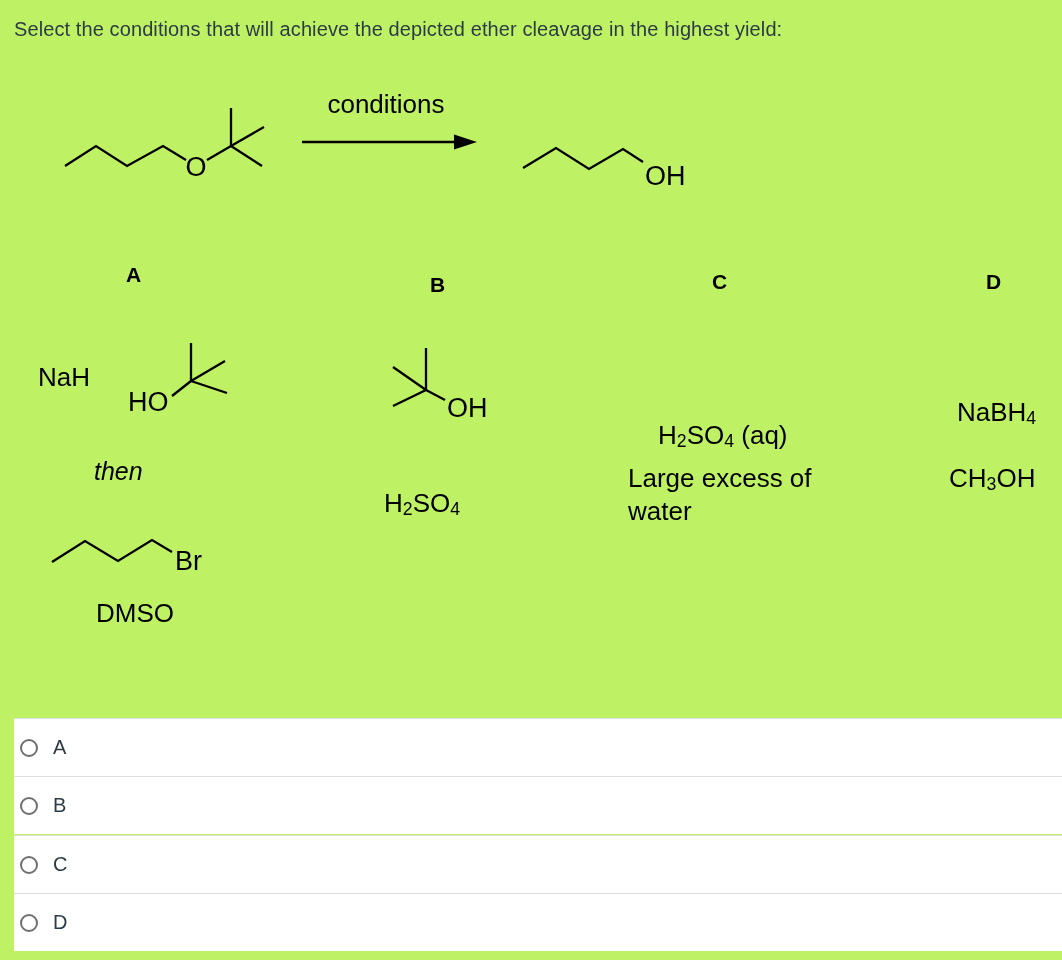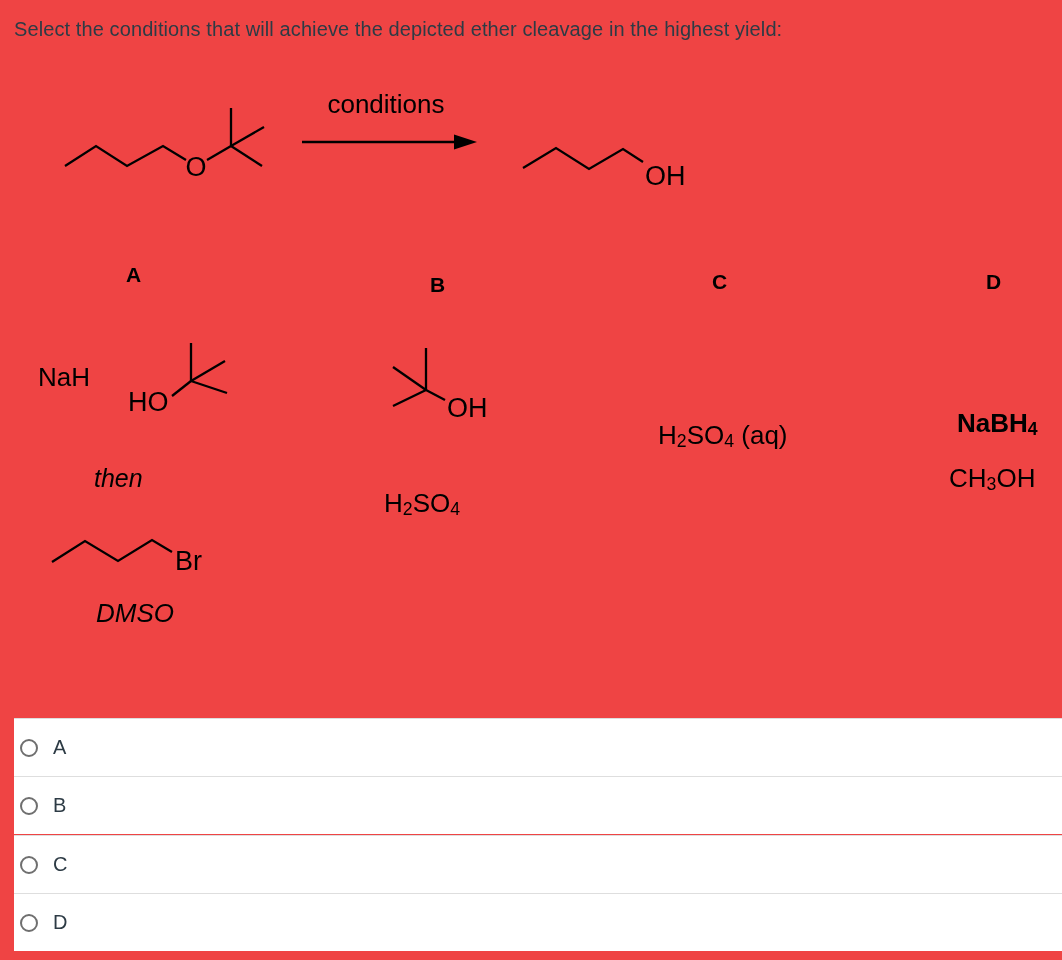--- a/index.html
+++ b/index.html
@@ -1,27 +1,27 @@
 <!DOCTYPE html>
 <html><head>
 <meta charset="utf-8">
 <style>
   * { margin:0; padding:0; box-sizing:border-box; }
   html,body { background:#ffffff; }
   body { font-family:"Liberation Sans", sans-serif; }
-  .page { position:relative; width:1062px; height:960px; background:#ef4444; overflow:hidden; }
+  .page { position:relative; width:1062px; height:960px; background:#bef264; overflow:hidden; }
   .prompt {
     position:absolute; left:14px; top:18px;
     font-size:20px; color:#2d3b45; letter-spacing:0.1px;
   }
   .opt-header { position:absolute; font-weight:bold; font-size:21px; color:#000; }
   .chem { position:absolute; font-size:26px; color:#000; white-space:nowrap; line-height:1.1; }
   .chem sub { font-size:68%; line-height:0; position:relative; top:0.18em; vertical-align:baseline; }
   .note { position:absolute; font-size:26px; line-height:33px; color:#000; }
-  .seq { position:absolute; font-style:italic; font-size:25px; color:#000;margin-top:7px; }
+  .seq { position:absolute; font-style:italic; font-size:25px; color:#000; }
   svg.struct { position:absolute; overflow:visible; }
   svg.struct line, svg.struct polyline { stroke:#000; stroke-width:2.3; fill:none; stroke-linecap:butt; stroke-linejoin:miter; }
   svg.struct text { font-family:"Liberation Sans", sans-serif; fill:#000; font-size:27px; }
   svg.struct text.small-label { font-size:26px; }
   .arrow-line { stroke:#000; stroke-width:2.6; }
   .answer-row {
     position:absolute; left:14px; right:0; height:58px;
     border-top:1px solid #dedede;
     display:flex; align-items:center; gap:15px; padding-left:6px;
     cursor:pointer; background:#fff;
@@ -78,39 +78,40 @@
     <text x="128" y="411" text-anchor="start">HO</text>
   </svg>
 
   <div class="seq" style="left:94px; top:457px;">then</div>
 
   <svg class="struct" style="left:45px; top:528px;" width="170" height="50" viewBox="45 528 170 50">
     <polyline points="52,562 85,541 118,561 152,540 172,552"></polyline>
     <text x="175" y="570" text-anchor="start">Br</text>
   </svg>
 
-  <div class="chem" style="left:96px; top:599px;font-style:italic;">DMSO</div>
+  <div class="chem" style="left:96px; top:599px;">DMSO</div>
 
   <svg class="struct" style="left:385px; top:340px;" width="115" height="85" viewBox="385 340 115 85">
     <g>
       <line x1="426" y1="390" x2="426" y2="348"></line>
       <line x1="426" y1="390" x2="393" y2="367"></line>
       <line x1="426" y1="390" x2="393" y2="406"></line>
       <line x1="426" y1="390" x2="445" y2="400"></line>
     </g>
     <text x="447" y="417" text-anchor="start">OH</text>
   </svg>
 
   <div class="chem" style="left:384px; top:489px;"><span>H</span><sub>2</sub><span>SO</span><sub>4</sub></div>
 
 
   <div class="chem" style="left:658px; top:421px;"><span>H</span><sub>2</sub><span>SO</span><sub>4</sub><span> (aq)</span></div>
 
+  <div class="note" style="left:628px; top:462px; width:220px;">Large excess of water</div>
 
-  <div class="chem" style="left:957px; top:409px;font-weight:bold;"><span>NaBH</span><sub>4</sub></div>
+  <div class="chem" style="left:957px; top:398px;"><span>NaBH</span><sub>4</sub></div>
 
   <div class="chem" style="left:949px; top:464px;"><span>CH</span><sub>3</sub><span>OH</span></div>
 
   <div class="answer-row" style="top:718px;">
     <span class="radio"></span>
     <span class="answer-label">A</span>
   </div>
   <div class="answer-row" style="top:776px;">
     <span class="radio"></span>
     <span class="answer-label">B</span>

